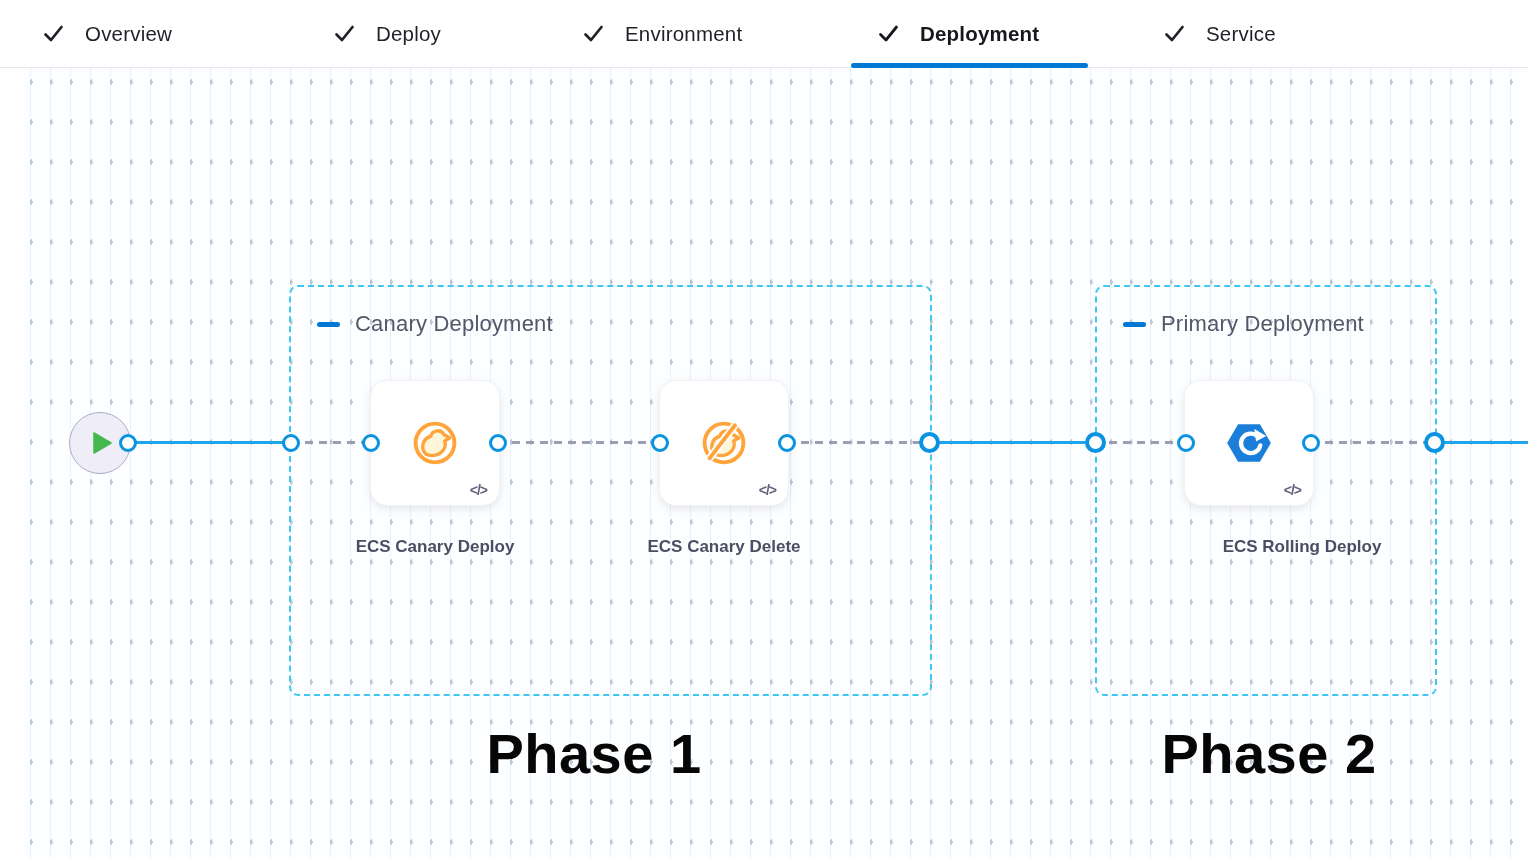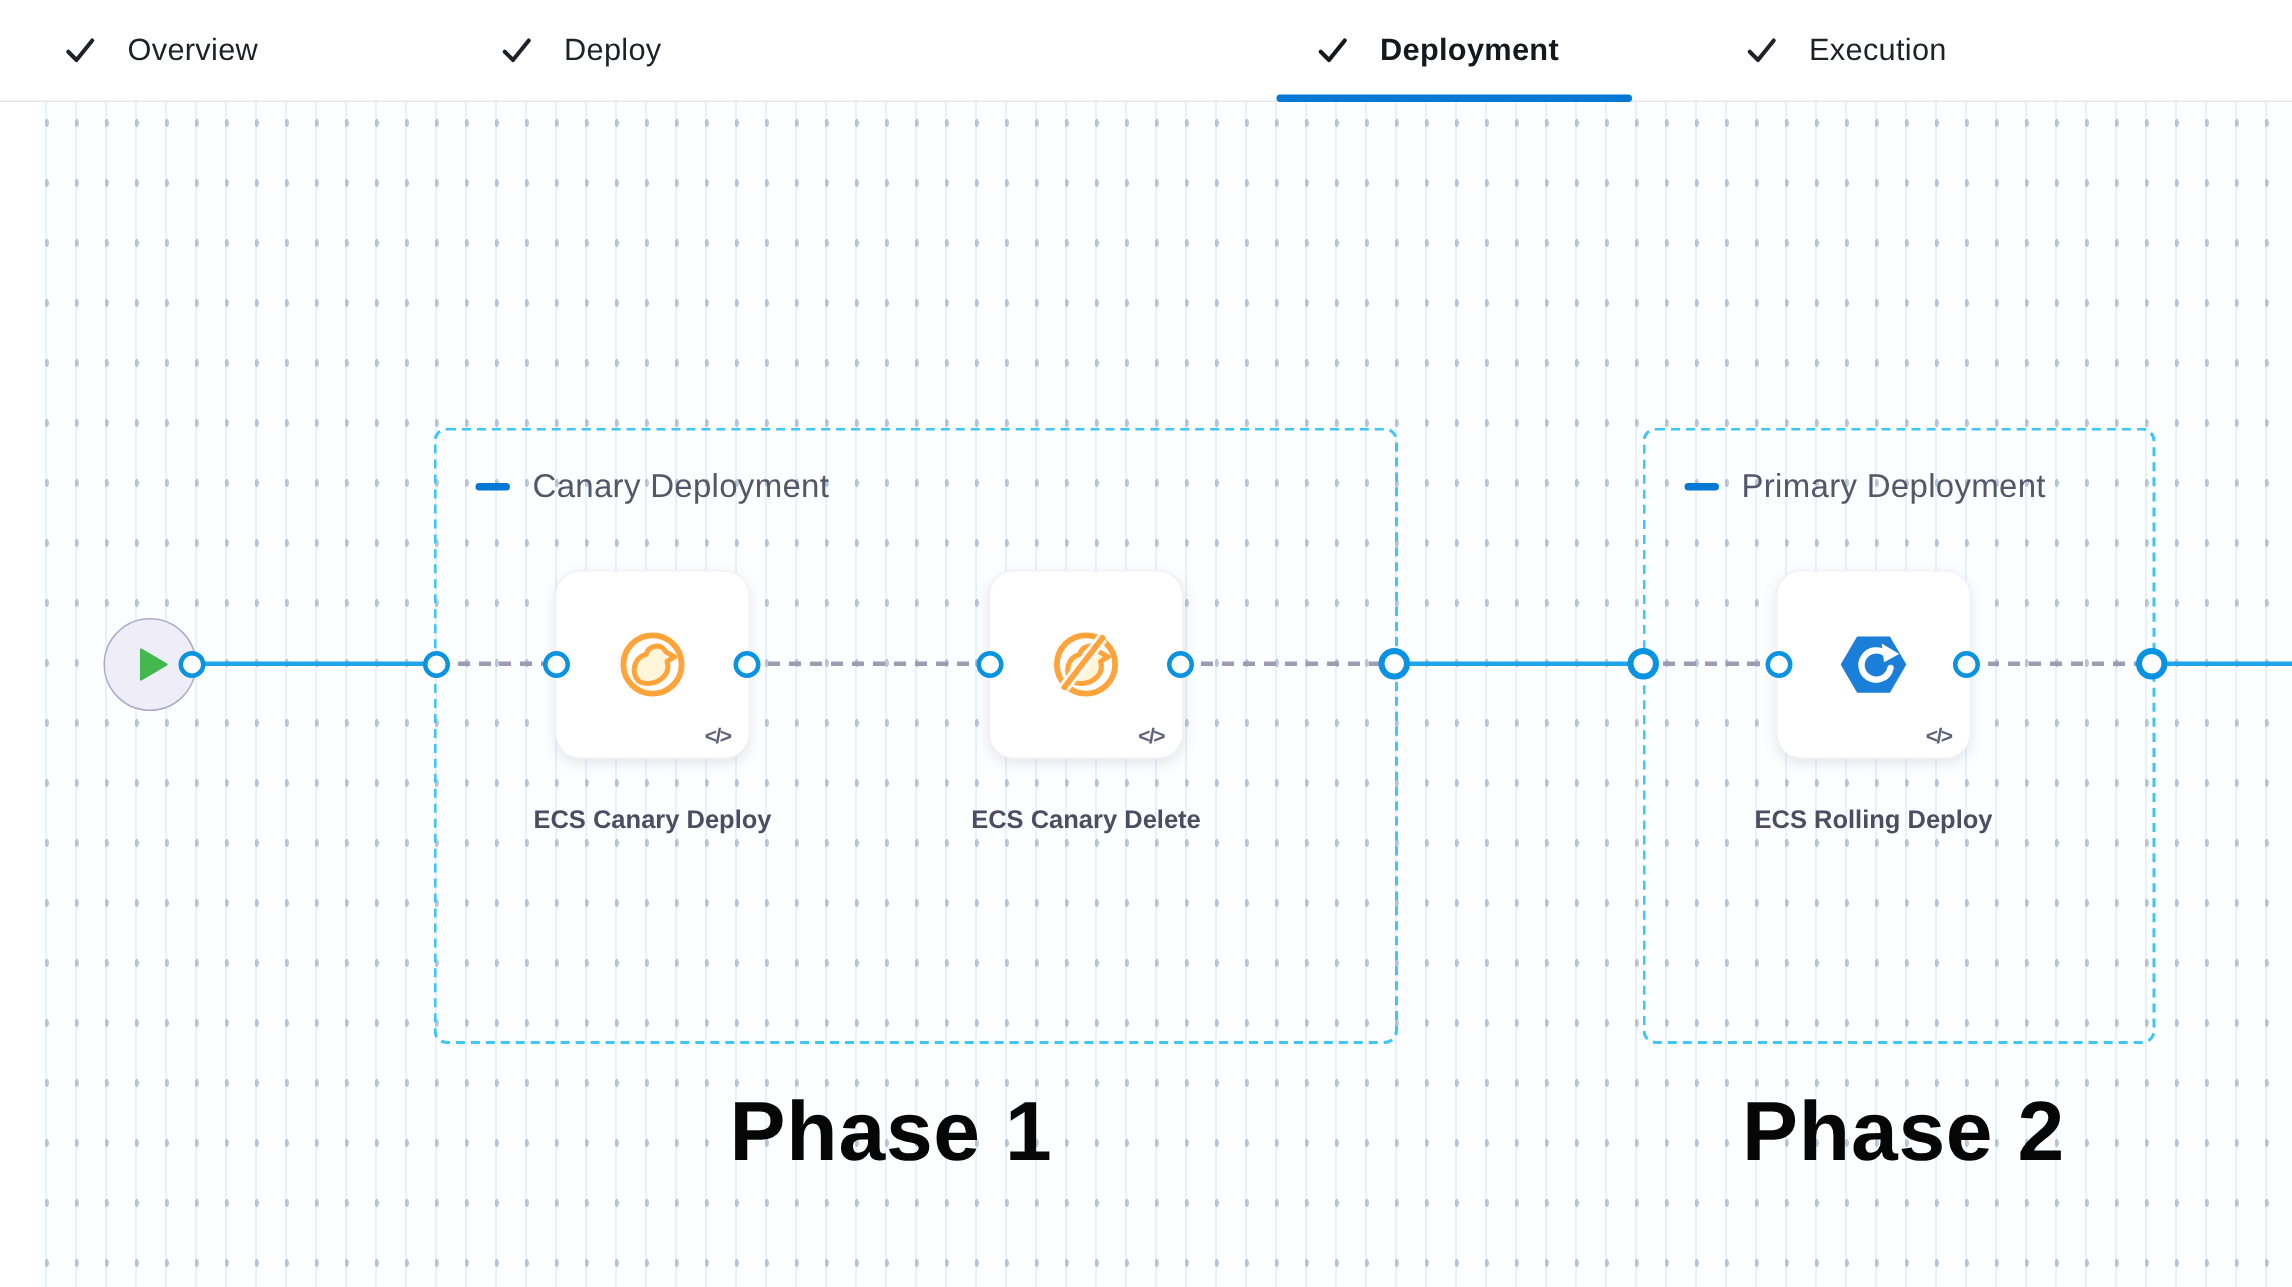--- a/index.html
+++ b/index.html
@@ -76,31 +76,37 @@
         <path d="M3.5 12.5 L9 18 L19.5 5" fill="none" stroke="#1F2128" stroke-width="2.7" stroke-linecap="round" stroke-linejoin="round"></path>
       </svg>
     <span>Overview</span>
   </div>
   <div class="tab" style="left:333px">
     <svg width="23" height="23" viewBox="0 0 23 23">
         <path d="M3.5 12.5 L9 18 L19.5 5" fill="none" stroke="#1F2128" stroke-width="2.7" stroke-linecap="round" stroke-linejoin="round"></path>
       </svg>
     <span>Deploy</span>
   </div>
+  <div class="tab" style="left:582px">
+    <svg width="23" height="23" viewBox="0 0 23 23">
+        <path d="M3.5 12.5 L9 18 L19.5 5" fill="none" stroke="#1F2128" stroke-width="2.7" stroke-linecap="round" stroke-linejoin="round"></path>
+      </svg>
+    <span>Environment</span>
+  </div>
   <div class="tab active" style="left:877px">
     <svg width="23" height="23" viewBox="0 0 23 23">
         <path d="M3.5 12.5 L9 18 L19.5 5" fill="none" stroke="#17181D" stroke-width="2.8" stroke-linecap="round" stroke-linejoin="round"></path>
       </svg>
     <span>Deployment</span>
   </div>
   <div class="tab" style="left:1163px">
     <svg width="23" height="23" viewBox="0 0 23 23">
         <path d="M3.5 12.5 L9 18 L19.5 5" fill="none" stroke="#1F2128" stroke-width="2.7" stroke-linecap="round" stroke-linejoin="round"></path>
       </svg>
-    <span>Execution</span>
+    <span>Service</span>
   </div>
   <div class="tab-underline"></div>
 </div>
 
 <div class="canvas">
 
   <div class="group" style="left:265px; top:217px; width:643px; height:411px">
     <div class="group-header">
       <span class="minus-icon"></span>
       <span class="group-label">Canary Deployment</span>
@@ -163,18 +169,18 @@
     <svg width="50" height="50" viewBox="0 0 64 64">
       <polygon points="4,32 18,8 46,8 60,32 46,56 18,56" fill="#1B7FD9"></polygon>
       <path d="M43 23.5 A 12.5 12.5 0 1 0 46.5 35" fill="none" stroke="#FFFFFF" stroke-width="5.5" stroke-linecap="round"></path>
       <polygon points="39,14 54,23 41,30" fill="#FFFFFF"></polygon>
     </svg>
     <span class="code-badge">&lt;/&gt;</span>
   </div>
 
   <div class="step-label" style="left:311px">ECS Canary Deploy</div>
   <div class="step-label" style="left:600px">ECS Canary Delete</div>
-  <div class="step-label" style="left:1125px">ECS Rolling Deploy</div>
+  <div class="step-label" style="left:1178px">ECS Rolling Deploy</div>
 
   <div class="phase-label" style="left:440px">Phase 1</div>
   <div class="phase-label" style="left:1115px">Phase 2</div>
 
 </div>
 
 </body></html>

